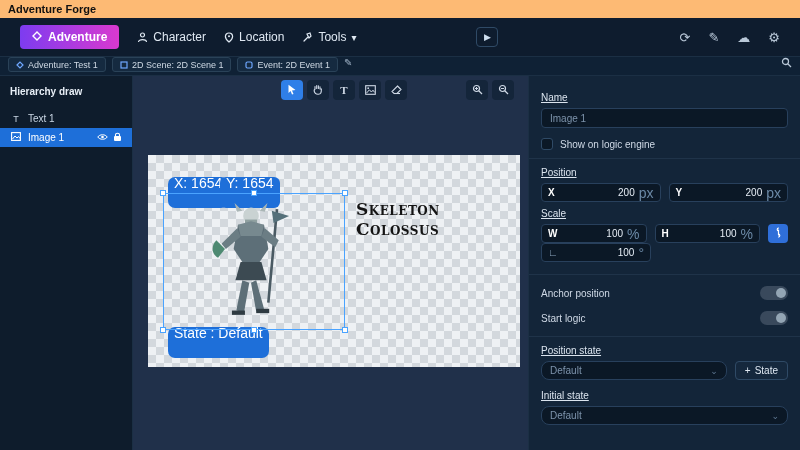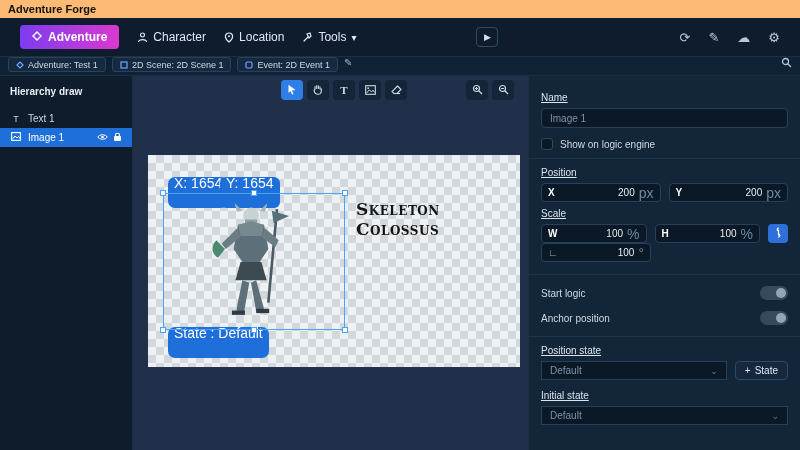--- a/index.html
+++ b/index.html
@@ -89,21 +89,21 @@
   .field .f-unit { color:#6b89a6; font-size:14px; }
   .link-btn { width:20px; height:19px; background:#2f6fd9; border-radius:4px; display:flex;
               align-items:center; justify-content:center; cursor:pointer; }
   .rot-field { width:110px; }
   .toggle-row { display:flex; align-items:center; margin:11px 0; }
   .toggle { margin-left:auto; width:28px; height:14px; border-radius:7px; background:#39495c;
             position:relative; cursor:pointer; }
   .toggle .knob { position:absolute; right:2px; top:2px; width:10px; height:10px;
                   border-radius:50%; background:#93a5b4; }
   .select-row { display:flex; gap:8px; }
-  .select { flex:1; height:19px; background:#0b1826; border:1px solid #28405c; border-radius:0;
+  .select { flex:1; height:19px; background:#0b1826; border:1px solid #28405c; border-radius:8px;
             display:flex; align-items:center; padding:0 8px; color:#7d93ab; cursor:pointer; }
   .select .chevron { margin-left:auto; color:#5f7893; font-size:9px; }
   .state-btn { height:19px; padding:0 9px; background:#15283d; border:1px solid #2f4a66;
                border-radius:4px; display:flex; align-items:center; gap:4px; color:#dfe8f2;
                cursor:pointer; font-size:10px; }
 </style>
 </head>
 <body>
 
 <div class="app">
@@ -380,28 +380,28 @@
 
       <div class="field rot-field">
         <span class="f-label" style="color:#8aa2bb;">∟</span>
         <span class="f-value">100</span>
         <span class="f-unit">°</span>
       </div>
 
       <div class="divider" style="margin-top:12px;"></div>
 
       <div class="toggle-row">
-        <span>Start logic</span>
+        <span>Anchor position</span>
         <span class="toggle">
             <span class="knob"></span>
           </span>
       </div>
 
       <div class="toggle-row">
-        <span>Anchor position</span>
+        <span>Start logic</span>
         <span class="toggle">
             <span class="knob"></span>
           </span>
       </div>
 
       <div class="divider"></div>
 
       <div class="p-label">Position state</div>
       <div class="select-row">
         <div class="select">

